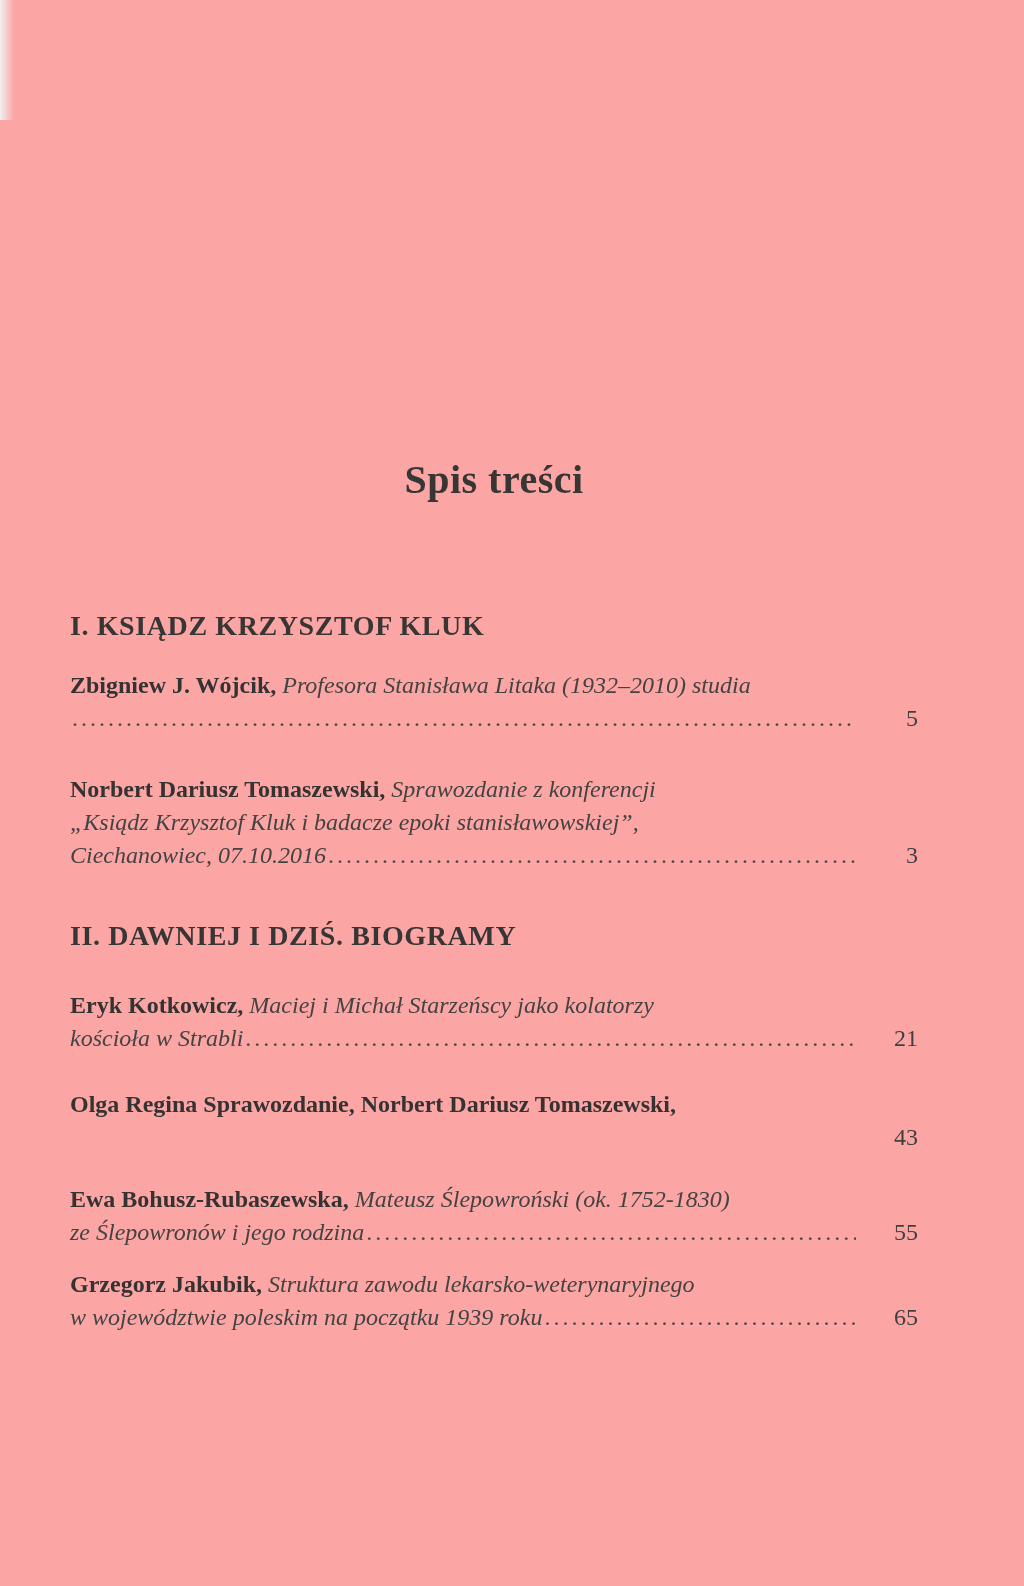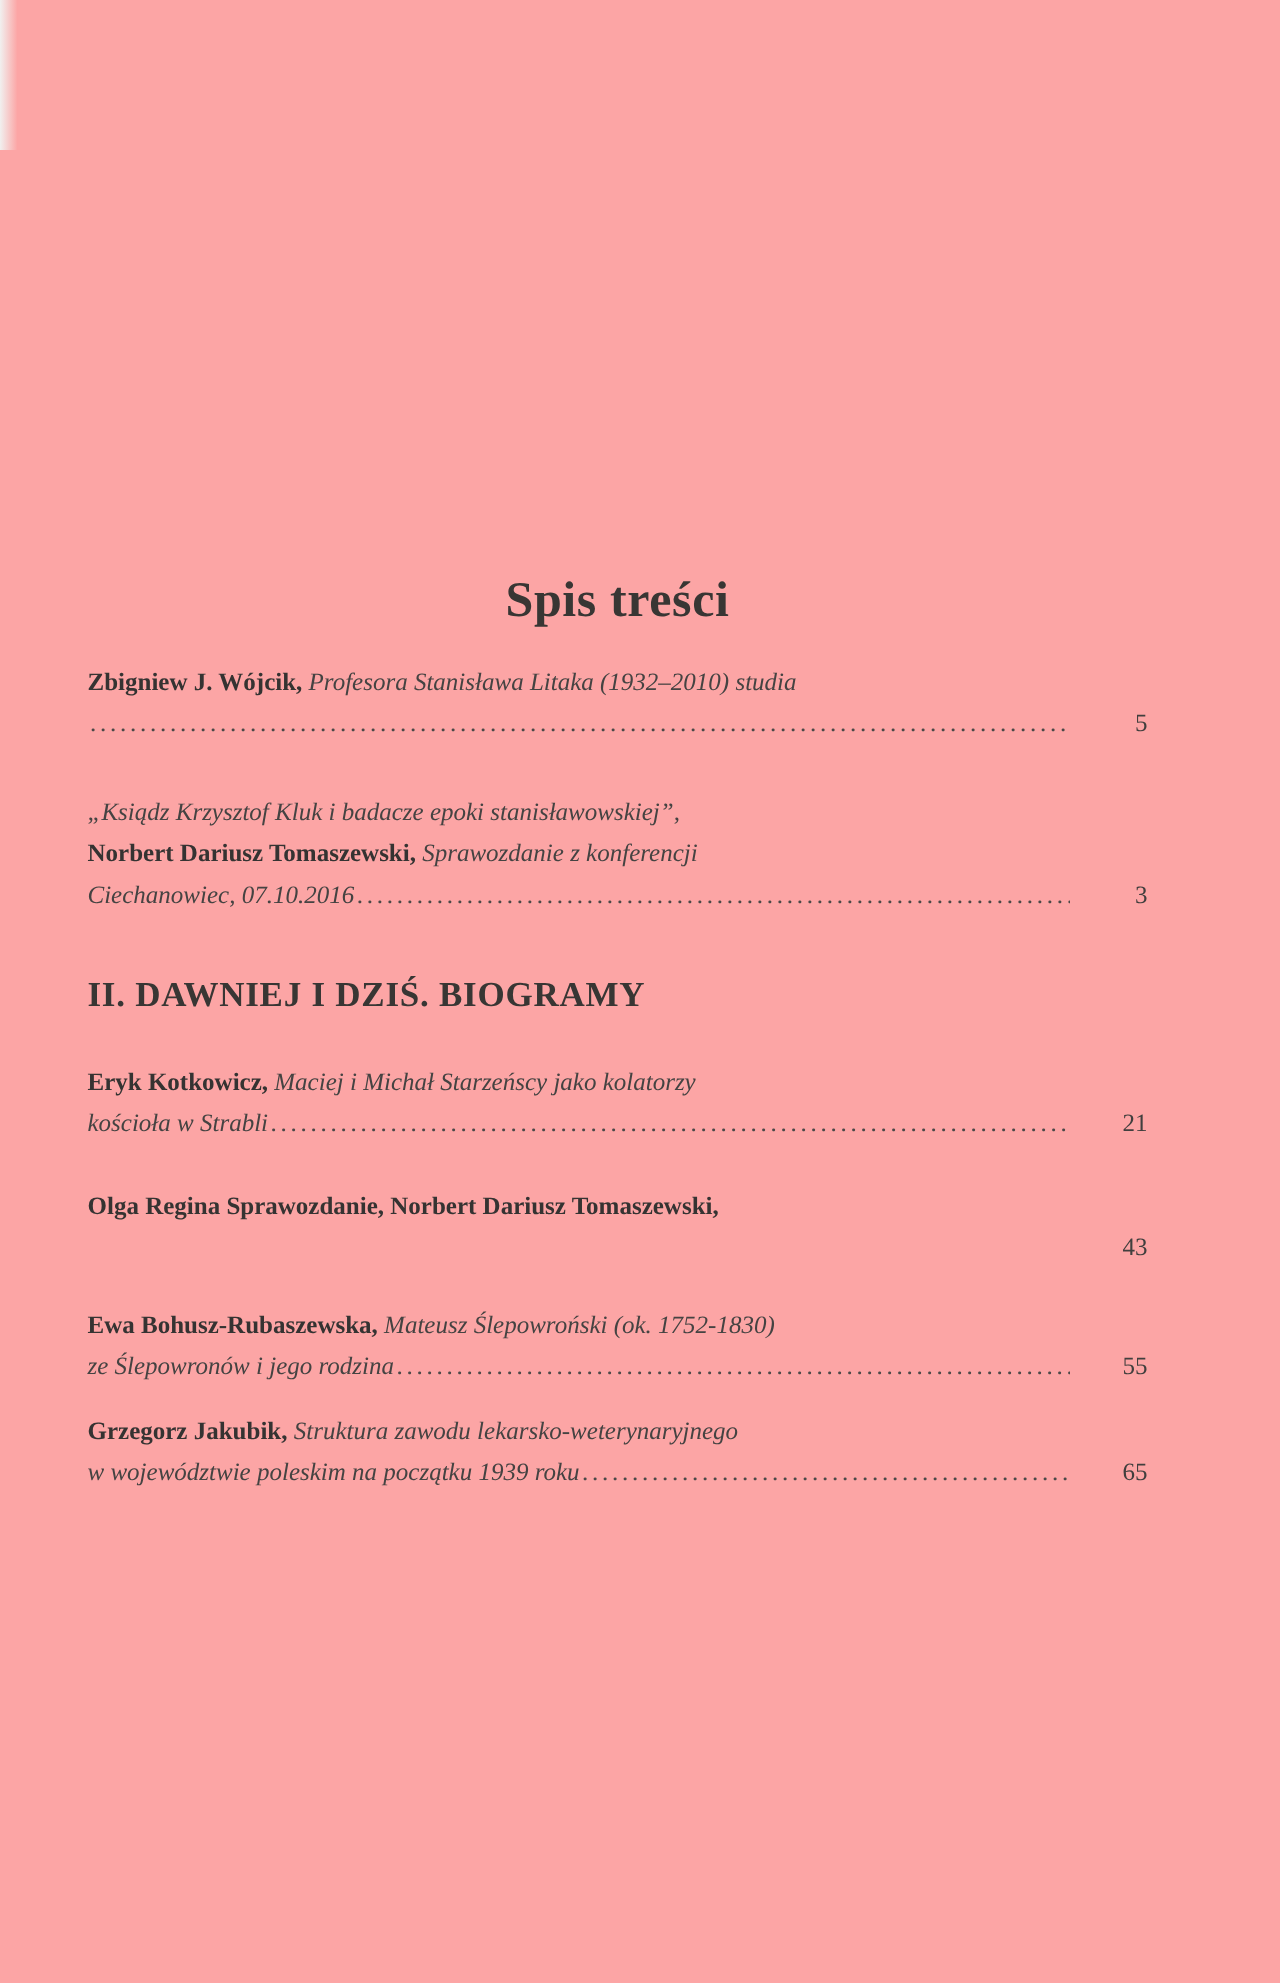--- a/index.html
+++ b/index.html
@@ -39,21 +39,21 @@
   }
   .section-heading {
     font-size: 28px;
     line-height: 1.25;
     font-weight: bold;
     letter-spacing: 0.6px;
     color: #383634;
   }
   .h1 { margin-top: 104px; }
   .h2 { margin-top: 46px; }
-  .entry { font-size: 20px; line-height: 33px; }
+  .entry { font-size: 24px; line-height: 33px; }
   .e1 { margin-top: 26px; }
   .e2 { margin-top: 38px; }
   .e3 { margin-top: 36px; }
   .e4 { margin-top: 33px; }
   .e5 { margin-top: 29px; }
   .e6 { margin-top: 19px; }
   .line { white-space: nowrap; }
   .b { font-weight: bold; color: #353332; }
   .i { font-style: italic; color: #454342; }
   .line.last { display: flex; align-items: baseline; }
@@ -77,32 +77,33 @@
 </head>
 <body>
 
 <div class="sheet">
   <div class="scan-edge"></div>
   <div class="content">
 
     <h1 class="title">Spis treści</h1>
 
     <div>
+      <h2 class="section-heading h1">I. KSIĄDZ KRZYSZTOF KLUK</h2>
 
       <div class="entry e1">
         <div class="line"><span class="b">Zbigniew J. Wójcik,</span><span class="i"> Profesora Stanisława Litaka (1932–2010) studia</span></div>
         <div class="line last">
             <span class="dots">......................................................................................................................................................................................................</span>
             <span class="page">5</span>
           </div>
       </div>
 
       <div class="entry e2">
+        <div class="line"><span class="b">Norbert Dariusz Tomaszewski,</span><span class="i"> Sprawozdanie z konferencji</span></div>
         <div class="line"><span class="i">„Ksiądz Krzysztof Kluk i badacze epoki stanisławowskiej”,</span></div>
-        <div class="line"><span class="b">Norbert Dariusz Tomaszewski,</span><span class="i"> Sprawozdanie z konferencji</span></div>
         <div class="line last">
             <span class="i">Ciechanowiec, 07.10.2016</span>
             <span class="dots">......................................................................................................................................................................................................</span>
             <span class="page">3</span>
           </div>
       </div>
     </div>
 
     <div>
       <h2 class="section-heading h2">II. DAWNIEJ I DZIŚ. BIOGRAMY</h2>

